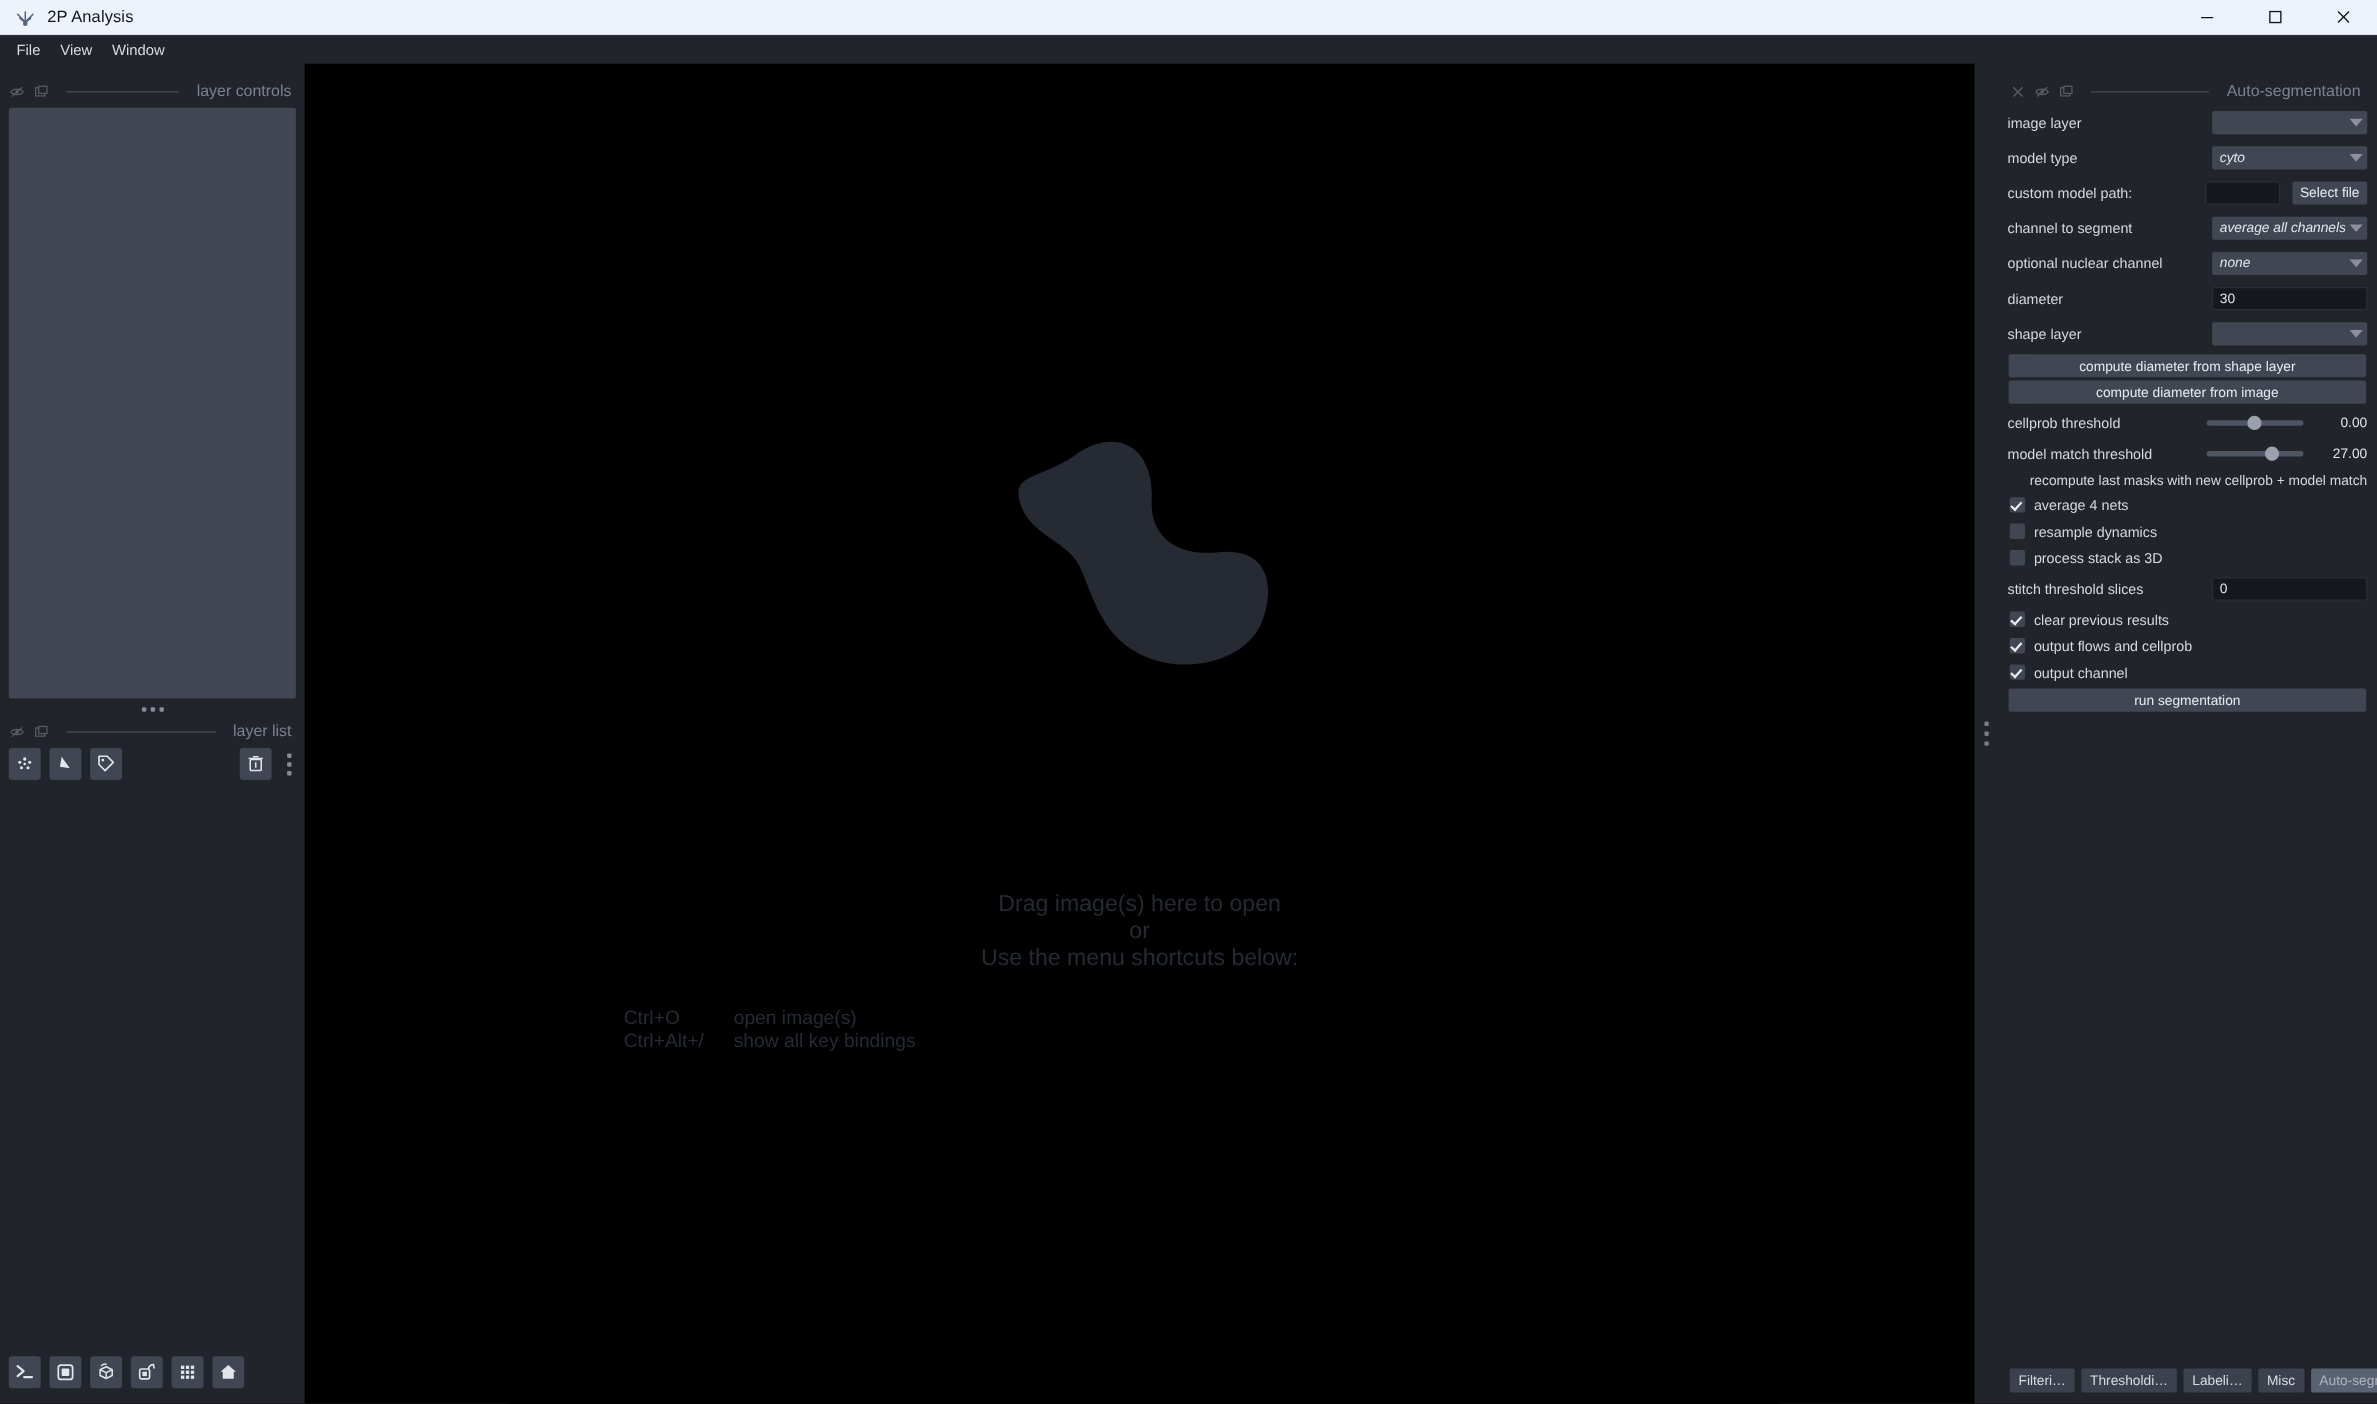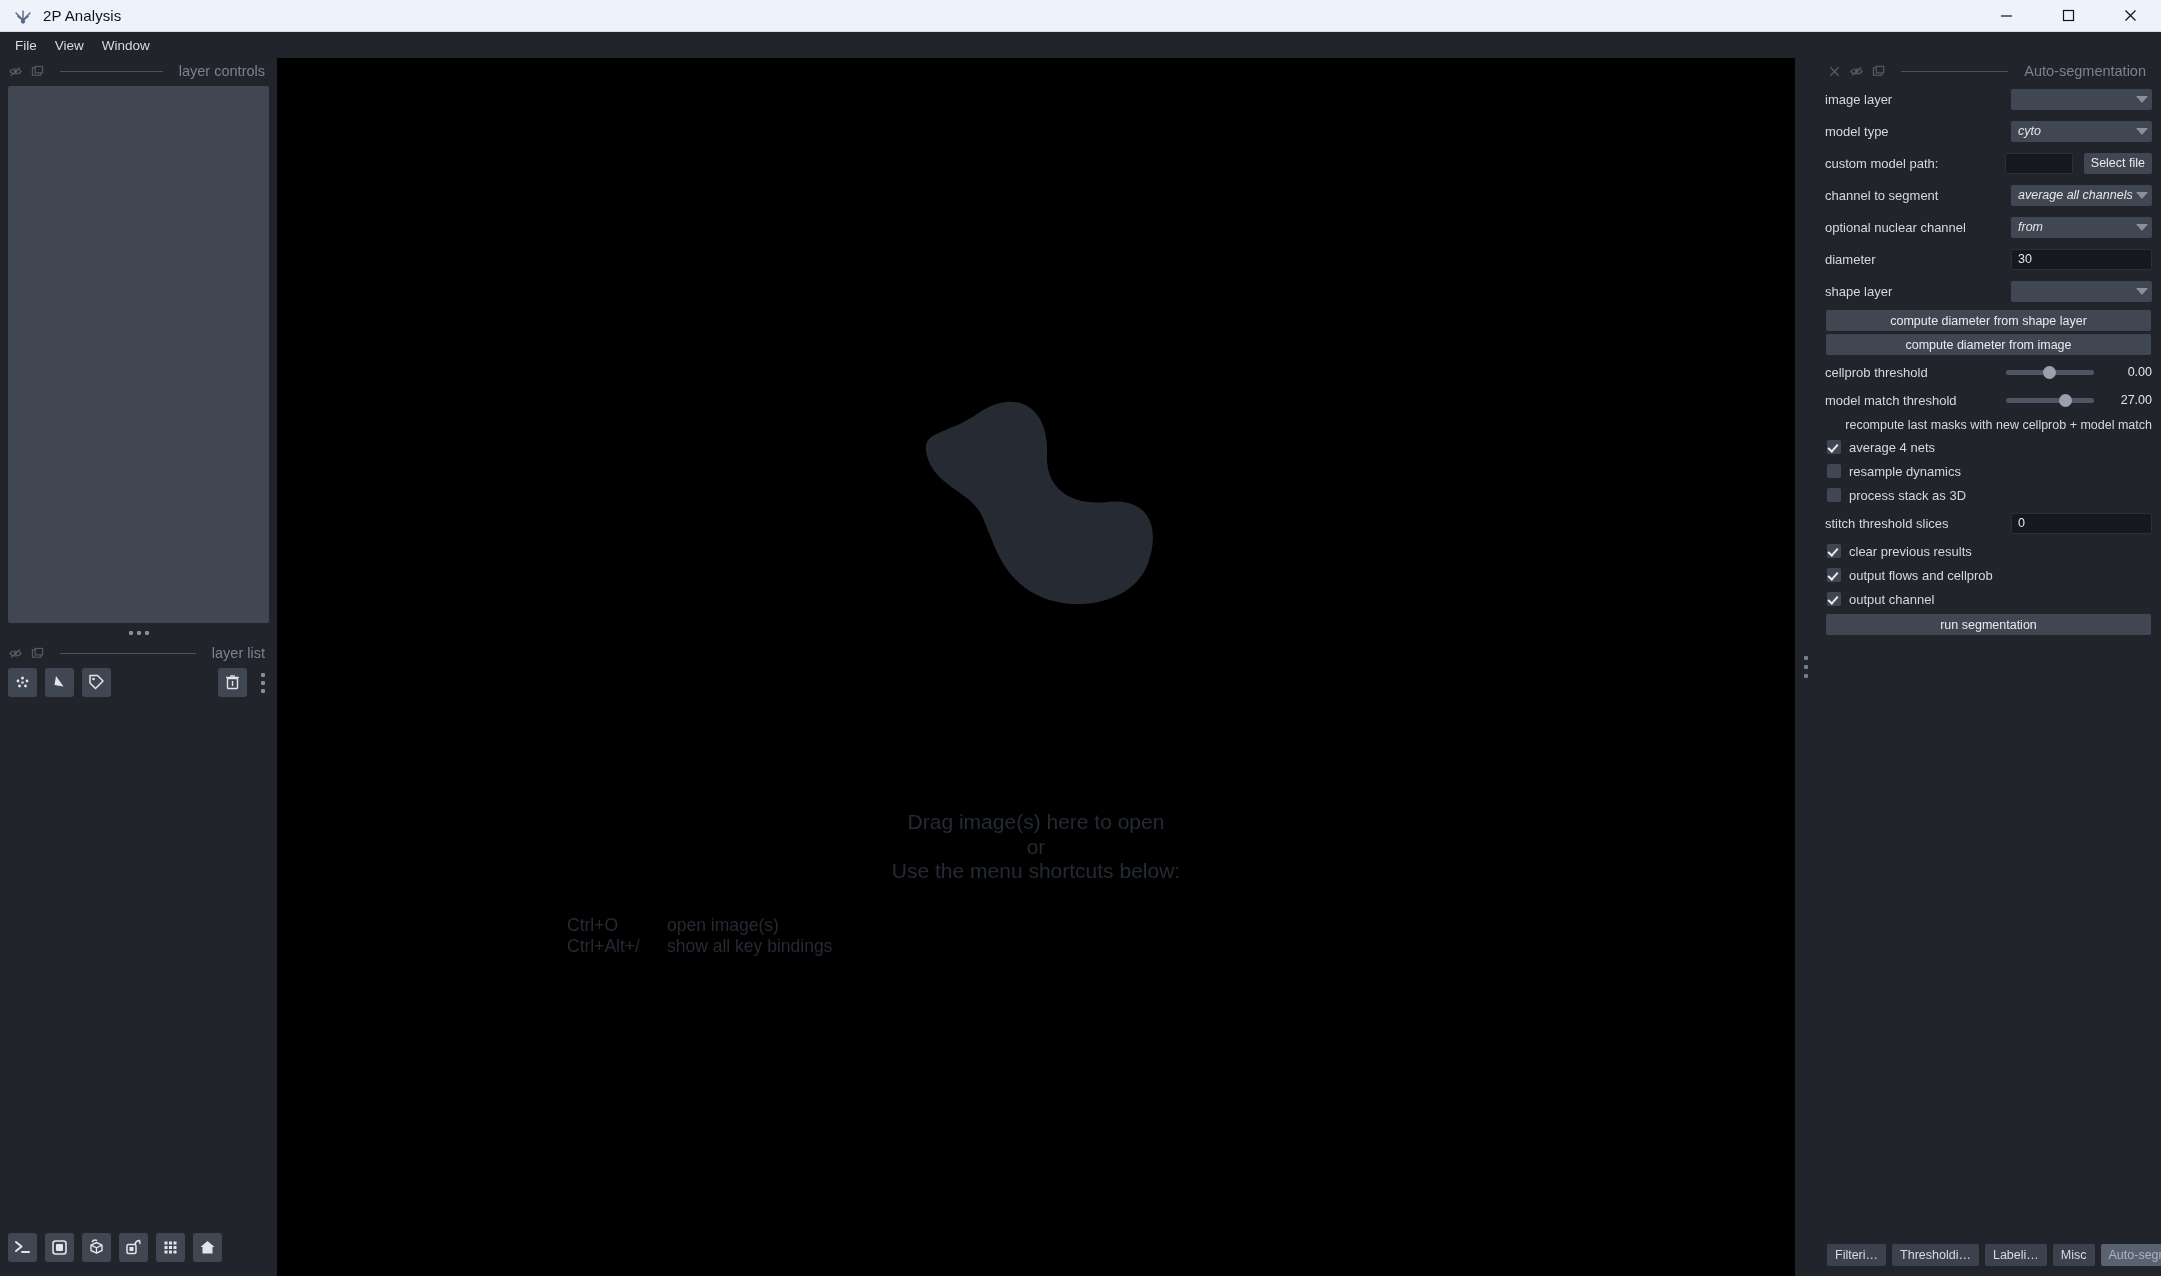--- a/index.html
+++ b/index.html
@@ -81,21 +81,21 @@
     padding: 0 6px;
     box-sizing: border-box;
   }
   .dock-header {
     display: flex;
     align-items: center;
     height: 24px;
     padding: 0 3px;
     gap: 9px;
     flex: 0 0 auto;
-    margin-top: 1px;
+    margin-top: 13px;
   }
   .dock-ico {
     width: 13px; height: 13px;
     opacity: .45;
     flex: 0 0 auto;
     display: block;
   }
   .dock-rule {
     flex: 1 1 auto;
     height: 1px;
@@ -638,21 +638,21 @@
           <div class="f-label">channel to segment</div>
           <div class="f-ctrl combo">
             <span class="cval">average all channels</span>
             <span class="caret"></span>
           </div>
         </div>
 
         <div class="form-row">
           <div class="f-label">optional nuclear channel</div>
           <div class="f-ctrl combo">
-            <span class="cval">from</span>
+            <span class="cval">none</span>
             <span class="caret"></span>
           </div>
         </div>
 
         <div class="form-row">
           <div class="f-label">diameter</div>
           <div class="f-ctrl textfield">30</div>
         </div>
 
         <div class="form-row">

